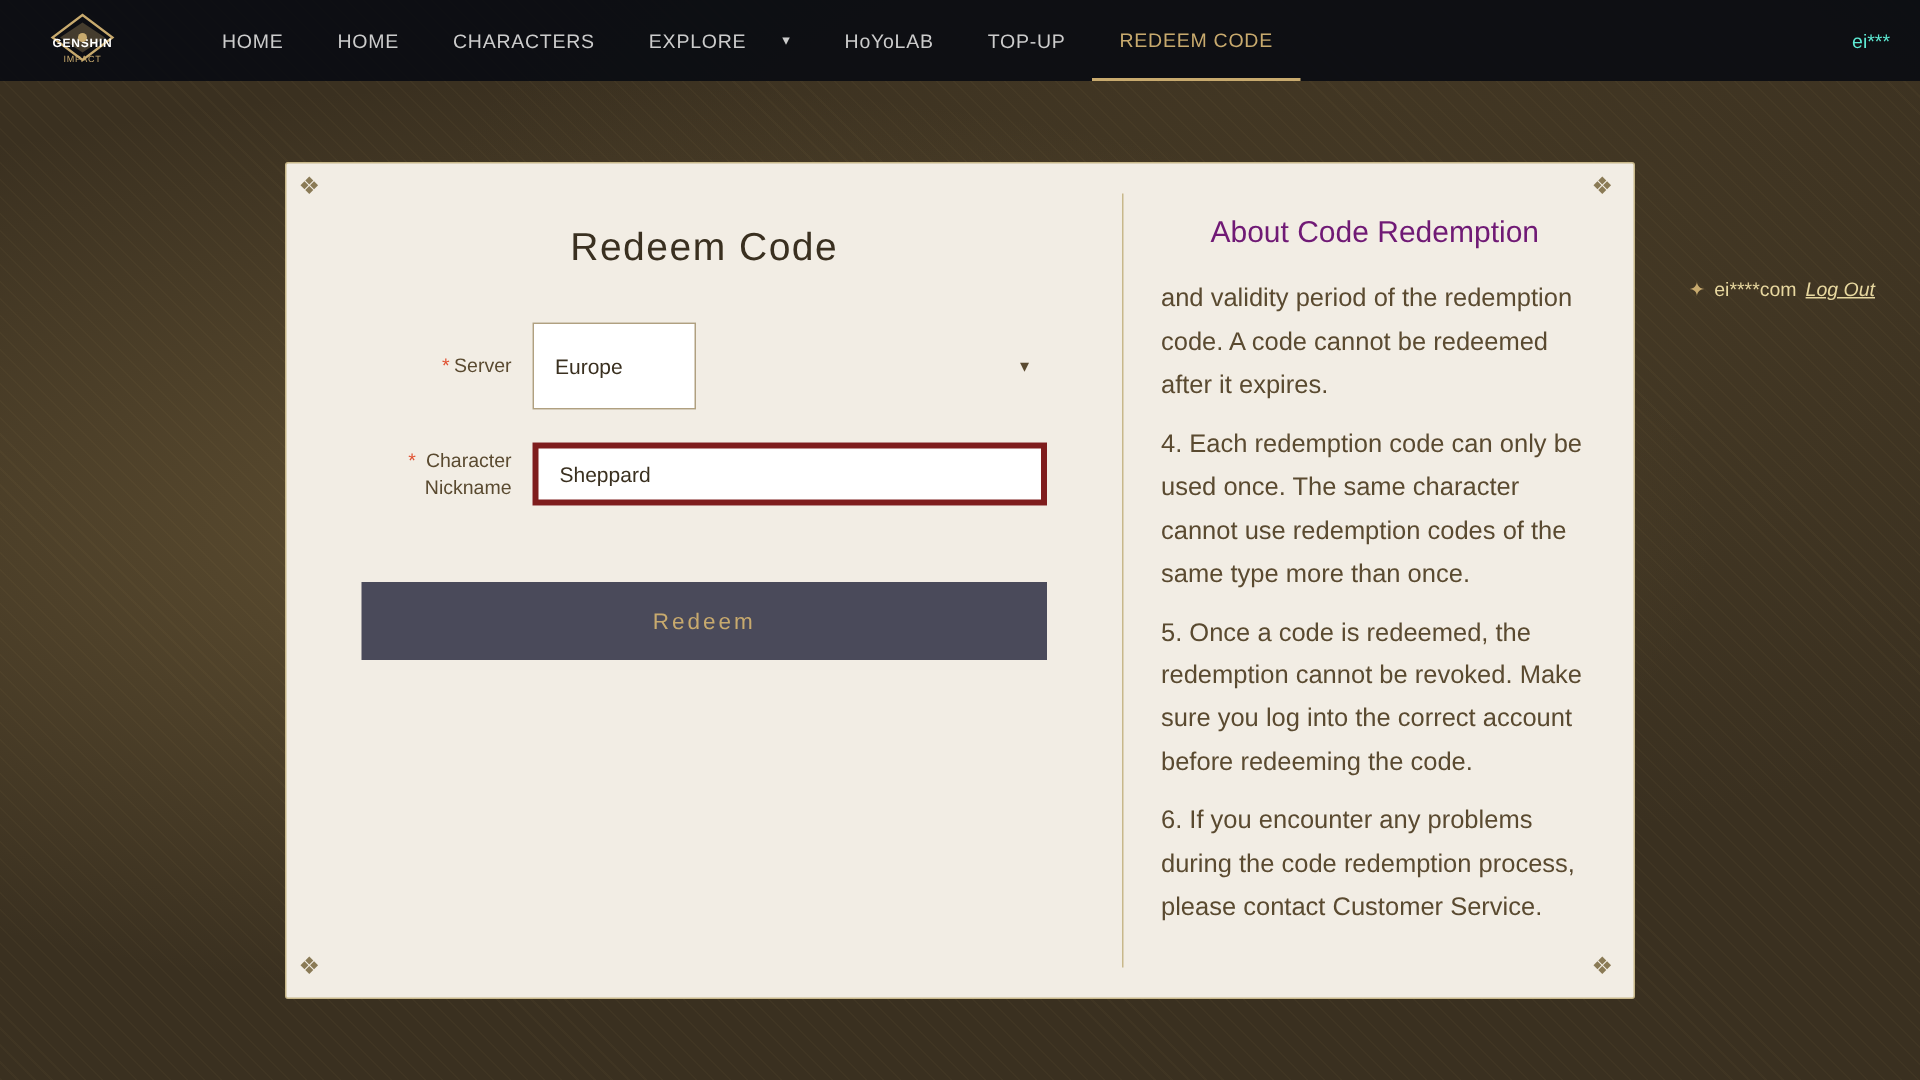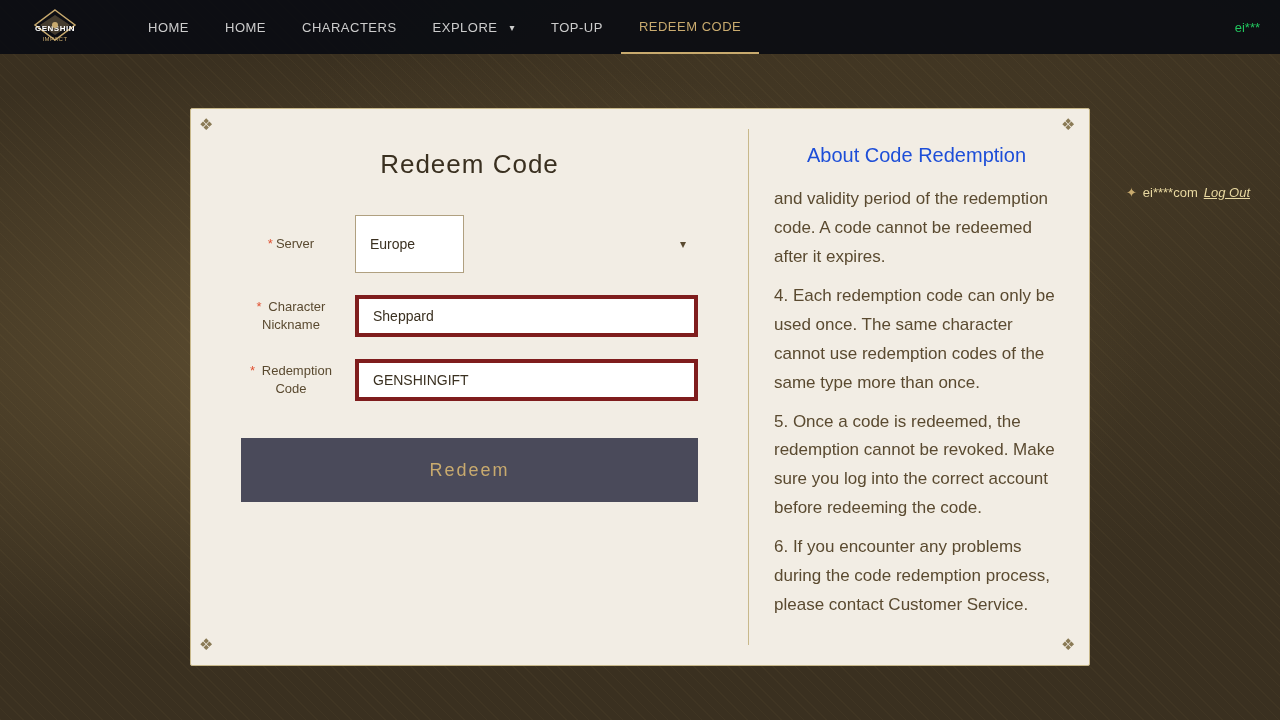--- a/index.html
+++ b/index.html
@@ -82,31 +82,31 @@
       transition: color 0.2s;
       white-space: nowrap;
     }
 
     .nav-item.active {
       color: #c8aa6e;
       border-bottom: 2px solid #c8aa6e;
     }
 
     .nav-item.explore-item {
-      gap: 8px;
+      gap: 20px;
     }
 
     .nav-chevron {
       font-size: 10px;
       margin-left: 4px;
     }
 
     .nav-right {
       margin-left: auto;
-      color: #22c55e;
+      color: #5eead4;
       font-size: 13px;
     }
 
     
     .user-info-bar {
       position: absolute;
       top: 185px;
       right: 30px;
       color: #e8d8a0;
       font-size: 13px;
@@ -186,21 +186,21 @@
       width: 100%;
       display: flex;
       align-items: center;
       margin-bottom: 22px;
       gap: 14px;
     }
 
     .form-label {
       font-size: 13px;
       color: #5a4a30;
-      text-align: center;
+      text-align: right;
       min-width: 100px;
       line-height: 1.4;
     }
 
     .required-star {
       color: #e05030;
       margin-right: 3px;
     }
 
     .form-select {
@@ -238,48 +238,48 @@
       border: 4px solid #7f1d1d;
       background: #fff;
       padding: 0 14px;
       font-size: 14px;
       color: #3a3020;
       outline: none;
     }
 
     .redeem-btn {
       width: 100%;
-      height: 64px;
+      height: 52px;
       background: #4a4a5a;
       border: none;
       color: #c8aa6e;
-      font-size: 18px;
+      font-size: 15px;
       letter-spacing: 2px;
       cursor: pointer;
-      margin-top: 15px;
+      margin-top: 29px;
       transition: background 0.2s;
     }
 
     
     .modal-divider {
       width: 1px;
       background: #c8b88a;
       margin: 20px 0;
     }
 
     
     .modal-right {
       width: 340px;
       padding: 35px 30px 35px 25px;
       overflow-y: auto;
     }
 
     .about-title {
       font-size: 20px;
-      color: #1d4ed8;
+      color: #701a75;
       font-weight: 400;
       margin-bottom: 18px;
       text-align: center;
     }
 
     .about-text {
       font-size: 17px;
       color: #5a4a30;
       line-height: 1.7;
     }
@@ -323,20 +323,21 @@
   </div>
 
   <div class="nav-links">
     <a class="nav-item">HOME</a>
     <a class="nav-item">HOME</a>
     <a class="nav-item">CHARACTERS</a>
     <a class="nav-item explore-item">
       <span>EXPLORE</span>
       <span class="nav-chevron">▾</span>
     </a>
+    <a class="nav-item">HoYoLAB</a>
     <a class="nav-item">TOP-UP</a>
     <a class="nav-item active">REDEEM CODE</a>
   </div>
 
   <div class="nav-right">
     <span>ei***</span>
   </div>
 </nav>
 
 <div class="user-info-bar">
@@ -372,27 +373,20 @@
       </div>
 
       <div class="form-row">
         <label class="form-label">
           <span class="required-star">*</span>
           <span>Character<br>Nickname</span>
         </label>
         <input class="form-input" type="text" value="Sheppard" style="">
       </div>
 
-      <div class="form-row">
-        <label class="form-label">
-          <span class="required-star">*</span>
-          <span>Redemption<br>Code</span>
-        </label>
-        <input class="form-input" type="text" value="GENSHINGIFT" style="">
-      </div>
 
       <button class="redeem-btn">Redeem</button>
     </div>
 
     <div class="modal-divider"></div>
 
     <div class="modal-right">
       <h3 class="about-title">About Code Redemption</h3>
       <div class="about-text">
         <p>and validity period of the redemption code. A code cannot be redeemed after it expires.</p>

